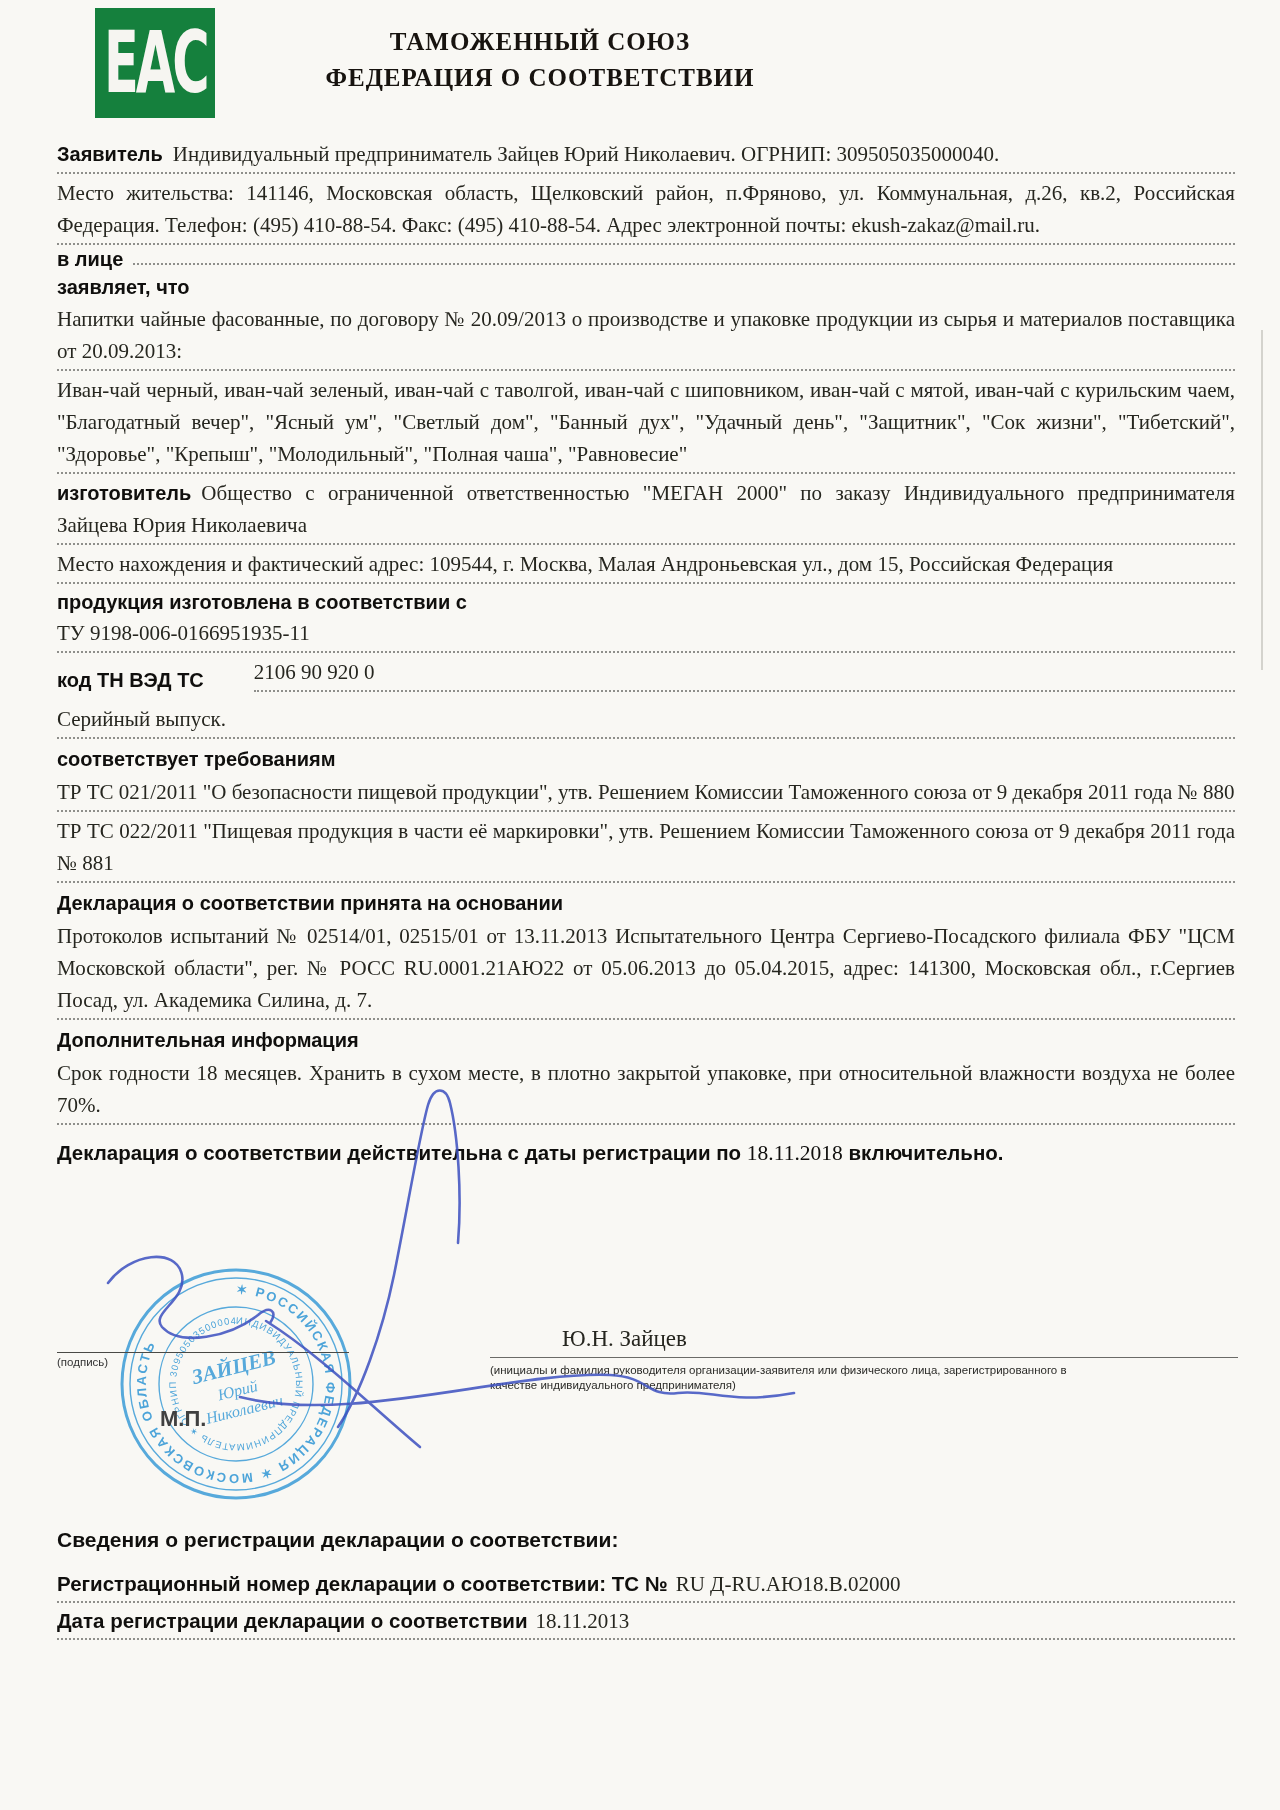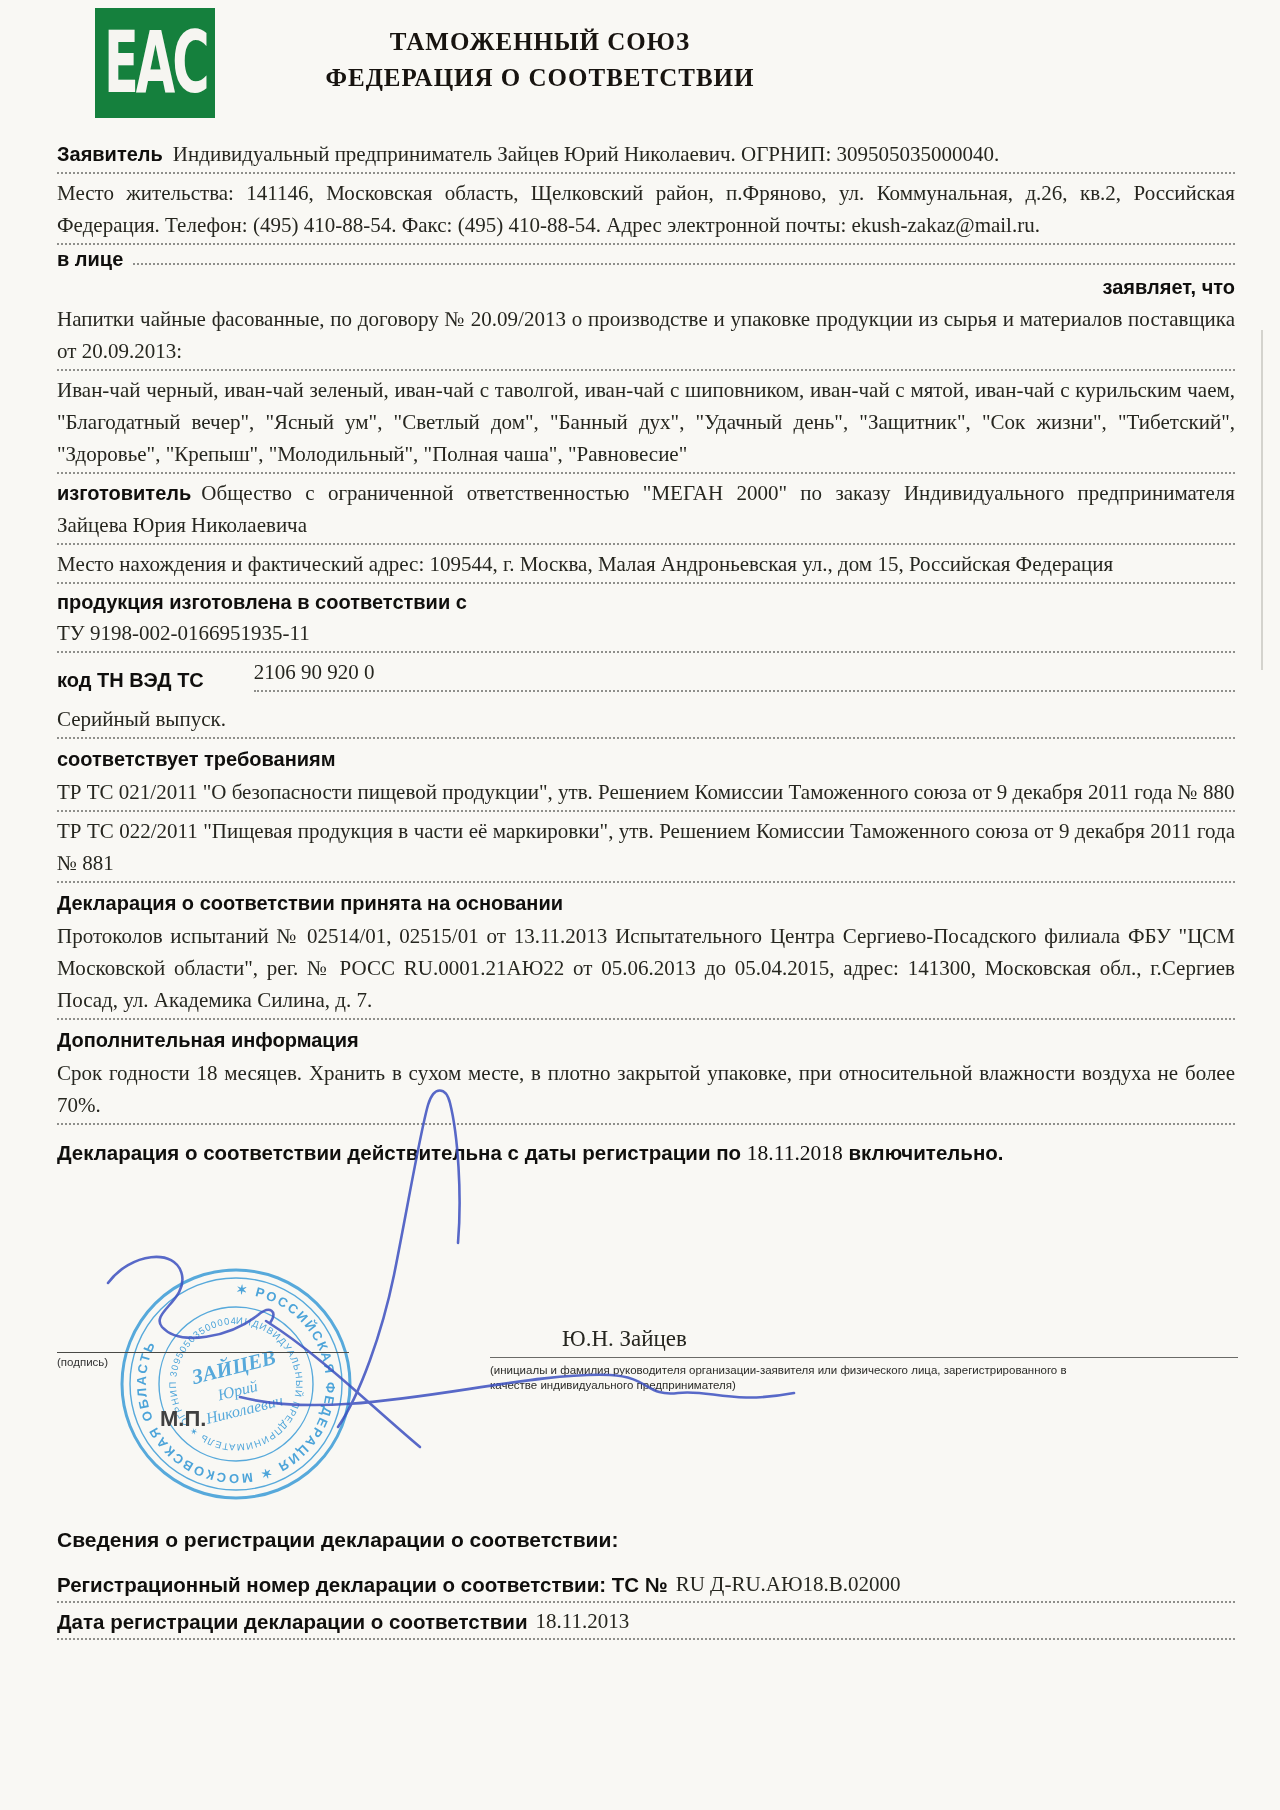--- a/index.html
+++ b/index.html
@@ -51,21 +51,21 @@
   .sign-right{position:absolute;left:490px;top:1326px;width:748px;z-index:1;}
   .sign-right .name{margin-left:72px;font-size:23px;color:#26261f;}
   .sign-right .nline{border-top:1px solid #6b6b67;margin-top:5px;}
   .sign-right .caption{margin-top:5px;width:585px;
       font-family:"Liberation Sans", sans-serif;font-size:11.5px;line-height:15px;color:#2b2b28;}
   .stamp-svg{position:absolute;left:98px;top:1264px;z-index:2;}
   .autograph-svg{position:absolute;left:90px;top:1075px;z-index:5;}
   
   .registration{position:absolute;left:57px;top:1528px;width:1178px;z-index:1;}
   .reg-h{font-family:"Liberation Sans", sans-serif;font-weight:bold;font-size:21px;color:#100f0d;margin-bottom:20px;}
-  .reg-row{display:flex;align-items:center;border-bottom:2px dotted #8f8f8b;padding-bottom:4px;margin-bottom:6px;
+  .reg-row{display:flex;align-items:flex-start;border-bottom:2px dotted #8f8f8b;padding-bottom:4px;margin-bottom:6px;
            font-family:"Liberation Sans", sans-serif;font-weight:bold;font-size:20.5px;color:#100f0d;}
   .reg-row .val{font-family:"Liberation Serif", serif;font-weight:normal;font-size:21px;color:#26261f;margin-left:8px;}
   .scan-edge{position:absolute;left:1261px;top:330px;width:2px;height:340px;background:#d4d3cd;z-index:0;}
 </style>
 </head>
 <body>
 
 <div class="page">
 
   <div class="scan-edge"></div>
@@ -82,32 +82,32 @@
 
     <p class="ser dotted"><span class="lbl lbl-inline">Заявитель</span><span>Индивидуальный предприниматель Зайцев Юрий Николаевич.  ОГРНИП: 309505035000040.</span></p>
 
     <p class="ser dotted">Место жительства: 141146, Московская область, Щелковский район, п.Фряново, ул. Коммунальная, д.26, кв.2, Российская Федерация. Телефон: (495) 410-88-54. Факс: (495) 410-88-54. Адрес электронной почты: ekush-zakaz@mail.ru.</p>
 
     <div class="row">
       <span class="lbl">в лице</span>
       <span class="dotfill"></span>
     </div>
 
-    <div class="lbl" style="line-height:32px;text-align:right;">заявляет, что</div>
+    <div class="lbl" style="line-height:32px;">заявляет, что</div>
 
     <p class="ser dotted">Напитки чайные фасованные, по договору № 20.09/2013 о производстве и упаковке продукции из сырья и материалов поставщика от 20.09.2013:</p>
 
     <p class="ser dotted">Иван-чай черный, иван-чай зеленый, иван-чай с таволгой, иван-чай с шиповником, иван-чай с мятой, иван-чай с курильским чаем, "Благодатный вечер", "Ясный ум", "Светлый дом", "Банный дух", "Удачный день", "Защитник", "Сок жизни", "Тибетский", "Здоровье", "Крепыш", "Молодильный", "Полная чаша", "Равновесие"</p>
 
     <p class="ser dotted"><span class="lbl lbl-inline">изготовитель</span><span>Общество с ограниченной ответственностью "МЕГАН 2000" по заказу Индивидуального предпринимателя Зайцева Юрия Николаевича</span></p>
 
     <p class="ser dotted">Место нахождения и фактический адрес: 109544, г. Москва, Малая Андроньевская ул., дом 15, Российская Федерация</p>
 
     <div class="lbl" style="line-height:30px;margin-top:2px;">продукция изготовлена в соответствии с</div>
-    <p class="ser dotted">ТУ 9198-002-0166951935-11</p>
+    <p class="ser dotted">ТУ 9198-006-0166951935-11</p>
 
     <div class="row" style="margin-top:3px;">
       <span class="lbl" style="margin-right:50px;">код ТН ВЭД ТС</span>
       <span class="ser valfill">2106 90 920 0</span>
     </div>
 
     <p class="ser dotted" style="margin-top:11px;">Серийный выпуск.</p>
 
     <div class="lbl" style="line-height:34px;">соответствует требованиям</div>
 

